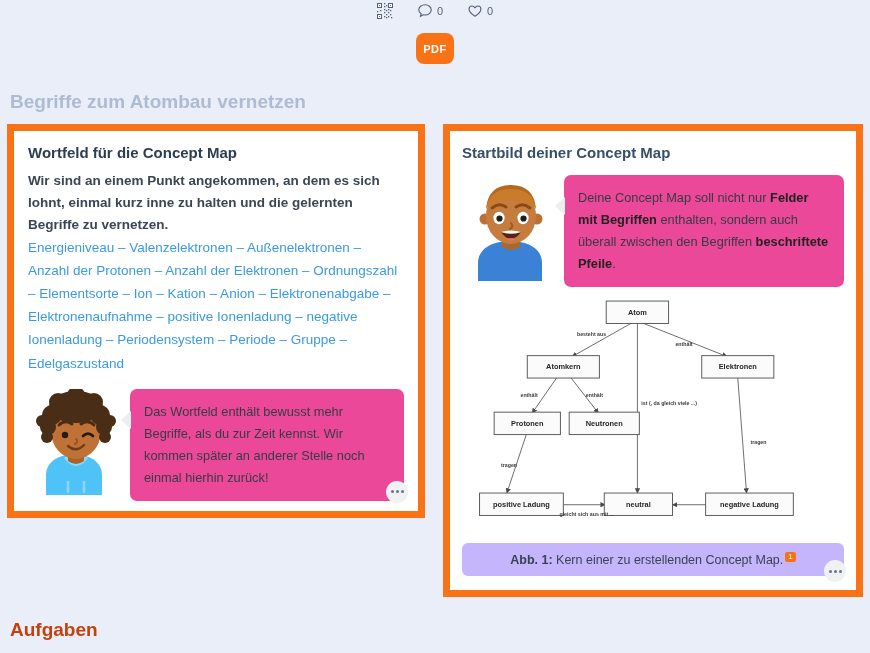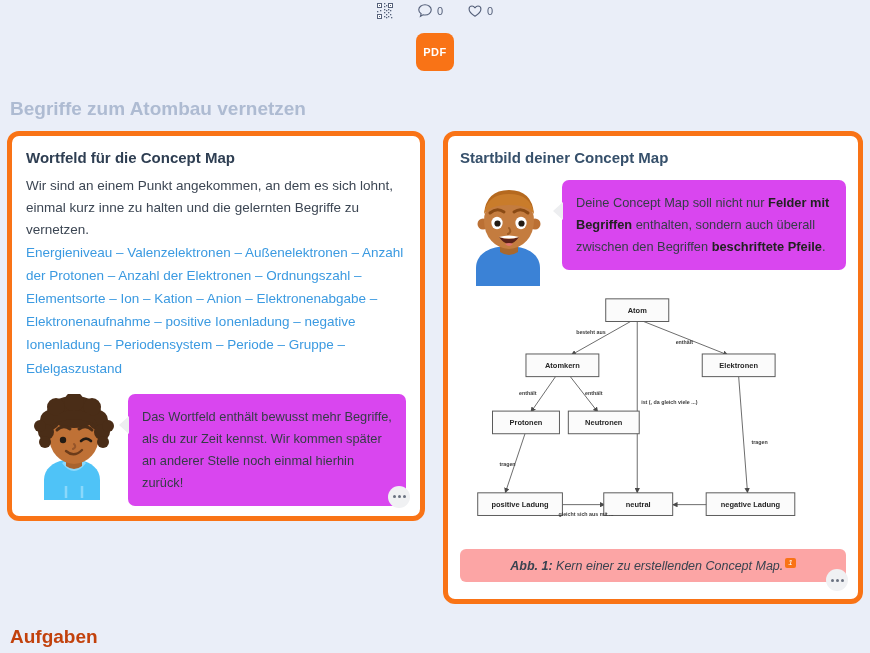--- a/index.html
+++ b/index.html
@@ -15,78 +15,78 @@
     display: flex; align-items: center; justify-content: center;
     gap: 24px; height: 22px; padding-top: 0px;
   }
   .topbar .iconwrap { display: flex; align-items: center; gap: 4px; color: #55607a; }
   .qr { width: 16px; height: 16px; display: block; }
   .count { font-size: 11px; color: #55607a; line-height: 1; }
 
   
   .pdfrow { display: flex; justify-content: center; margin-top: 11px; }
   .pdfbtn {
-    width: 38px; height: 38px; border-radius: 8px;
+    width: 38px; height: 31px; border-radius: 8px;
     background: #f97316; border: none; cursor: pointer;
     display: flex; align-items: center; justify-content: center;
     color: #fff; font-size: 11px; font-weight: bold; letter-spacing: .5px;
   }
 
   
   .section-title {
     margin: 27px 0 0 10px;
     font-size: 19px; font-weight: bold; color: #aebbd2;
   }
   .section-title.orange { color: #c2410c; margin-top: 22px; }
 
   
   .cards {
     display: flex; gap: 18px; padding: 11px 12px 0 7px;
     align-items: flex-start;
   }
   .card {
     background: #ffffff;
-    border: 5px solid #f97316;
-    border-radius: 12px;
+    border: 7px solid #f97316;
+    border-radius: 0;
     position: relative;
   }
   .card-left  { width: 418px; min-height: 330px; padding: 13px 14px 10px 14px; }
   .card-right { width: 420px; min-height: 473px; padding: 13px 12px 12px 12px; }
 
   .card-title {
     font-size: 15px; font-weight: bold; color: #2e3e52; margin-bottom: 9px;
   }
   .card-title.right { color: #36506b; }
   .body-text {
-    font-size: 13.5px; color: #3c4653; line-height: 1.62;
+    font-size: 13.5px; color: #3c4653; line-height: 1.62; font-weight: bold;
   }
   .wordfield {
     font-size: 13.5px; line-height: 1.72; color: #3b9ae1;
   }
 
   
   .bubble-row { display: flex; align-items: flex-start; margin-top: 14px; }
   .bubble {
     position: relative;
-    background: #d946ef; border-radius: 7px;
+    background: #ec4899; border-radius: 7px;
     padding: 12px 14px; font-size: 12.8px; line-height: 1.72; color: #353c46;
   }
   .bubble::before {
     content: ""; position: absolute; left: -9px; top: 22px;
     border-top: 9px solid transparent; border-bottom: 9px solid transparent;
     border-right: 10px solid #edeef0;
   }
   .bubble b { font-weight: bold; color: #222; }
   .avatar { flex: 0 0 auto; }
 
   
   .diagram { margin-top: 6px; display: flex; justify-content: flex-start; font-weight: bold; }
   .caption {
-    margin-top: 7px; background: #fca5a5; border-radius: 6px;
-    padding: 9px 10px; text-align: center; font-size: 12.5px; color: #3a4350; font-style: italic;
+    margin-top: 0; background: #c4b5fd; border-radius: 6px;
+    padding: 9px 10px; text-align: center; font-size: 12.5px; color: #3a4350;
   }
   .caption b { font-weight: bold; }
   .sup {
     display: inline-block; background: #f97316; color: #fff;
     font-size: 8px; line-height: 10px; border-radius: 2px;
     padding: 0 3px; vertical-align: super; margin-left: 2px;
   }
 
   
   .dots {

